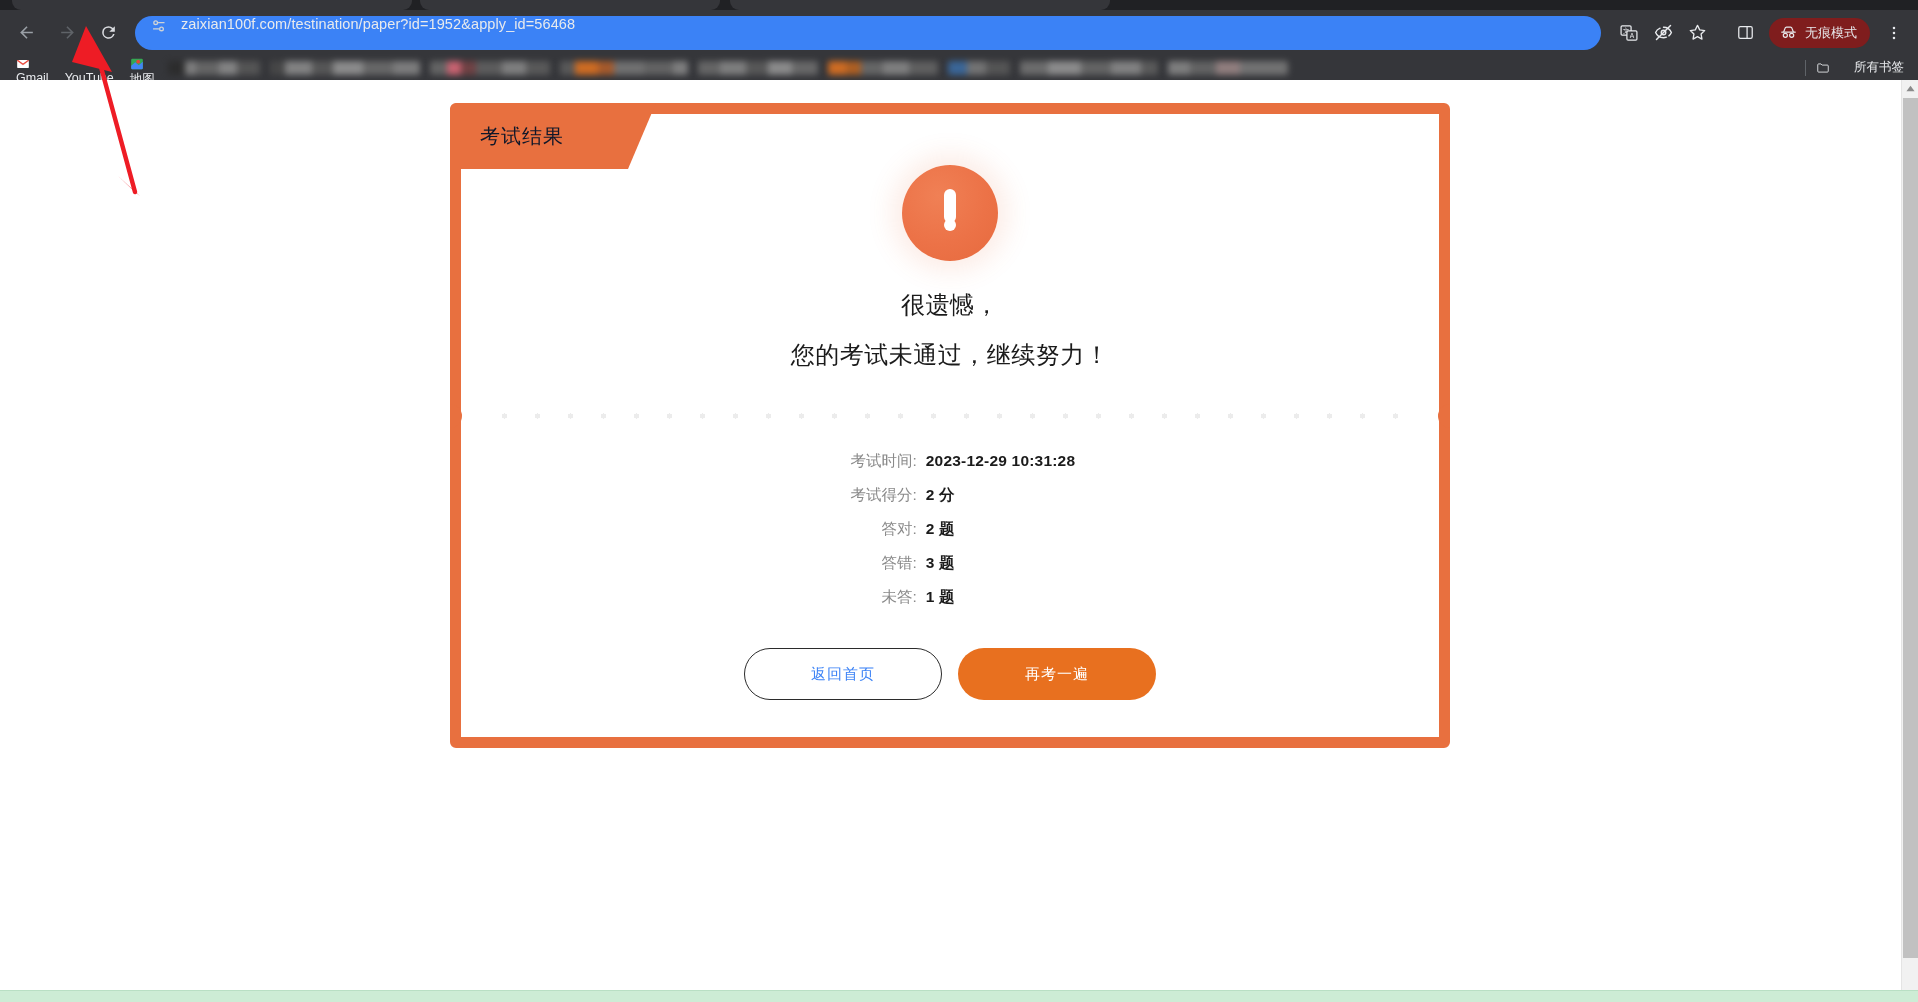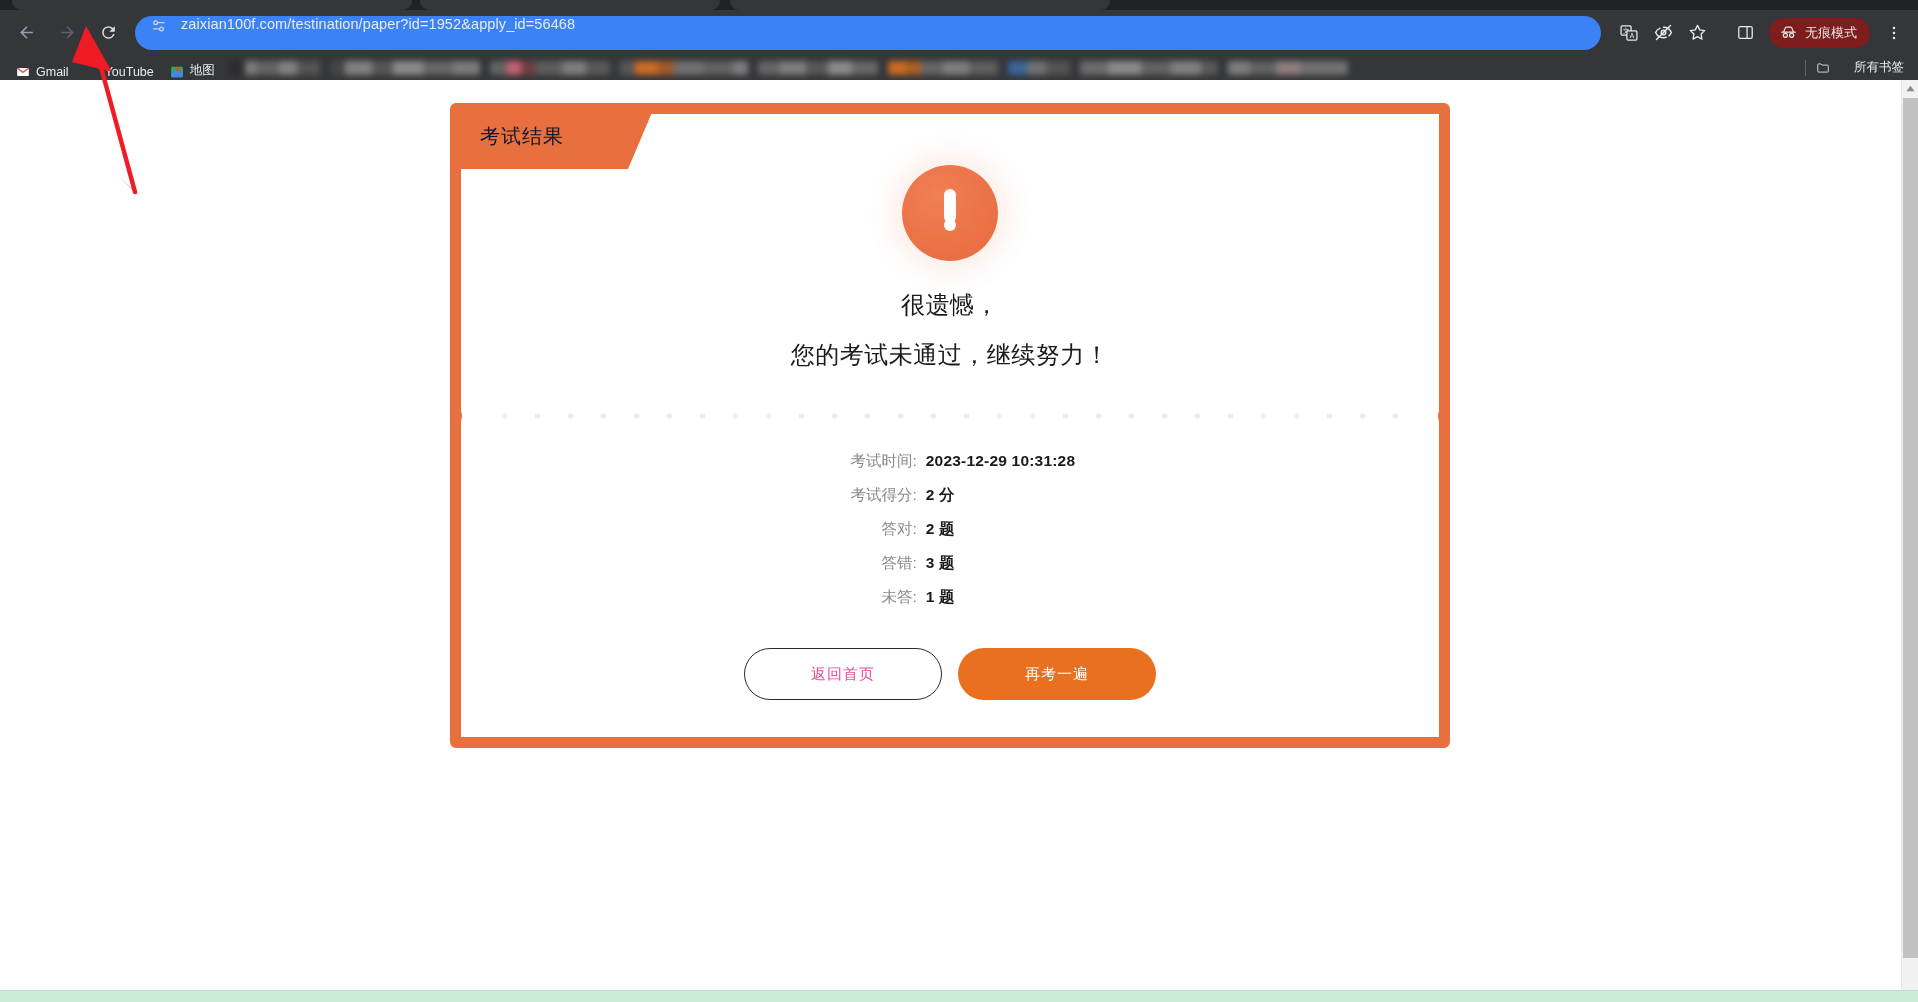--- a/index.html
+++ b/index.html
@@ -61,23 +61,23 @@
     background:#7f1d1d; border-radius:16px; margin-left:6px;
   }
   .incognito-pill span { color:#e8eaed; font-size:13px; }
 
   
   .bookmarks-bar {
     position:absolute; top:55px; left:0; width:1918px; height:25px;
     display:flex; align-items:center; padding-left:8px;
   }
   .bm {
-    display:flex; align-items:flex-end; gap:6px;
+    display:flex; align-items:flex-start; 
     height:22px; padding:0 8px; border-radius:4px;
-    color:#e8eaed; font-size:12.5px; white-space:nowrap;
+    color:#e8eaed; font-size:12.5px; white-space:nowrap;flex-direction:column;
   }
   .bm-ico { width:14px; height:14px; flex:0 0 14px; display:block; }
   .bm-blur {
     height:14px; border-radius:2px; margin:0 5px;
     filter: blur(3px);
     opacity:.85;
   }
   .bm-blur.b1 { width:92px;  background:linear-gradient(90deg,#2b2b2b 0 18%,#8a8a8a 18% 30%,#6d6d6d 30% 55%,#909090 55% 75%,#5a5a5a 75% 100%); }
   .bm-blur.b2 { width:150px; background:linear-gradient(90deg,#4a4a4a 0 10%,#8f8f8f 10% 28%,#5c5c5c 28% 42%,#9a9a9a 42% 62%,#6f6f6f 62% 82%,#888 82% 100%); }
   .bm-blur.b3 { width:120px; background:linear-gradient(90deg,#6b6b6b 0 14%,#e06a7a 14% 26%,#7a4346 26% 38%,#636363 38% 60%,#8b8b8b 60% 80%,#5f5f5f 80% 100%); }
@@ -157,21 +157,21 @@
   .stat-row { display:flex; align-items:baseline; font-size:15.5px; }
   .stat-label { width:92px; text-align:right; color:#8a8a8a; }
   .stat-value { margin-left:9px; color:#1b1b1b; font-weight:bold; letter-spacing:.2px; }
 
   .btn-row { margin-top:40px; display:flex; gap:16px; }
   .btn {
     height:52px; border-radius:26px;
     display:flex; align-items:center; justify-content:center;
     font-size:15px; letter-spacing:1px;
   }
-  .btn-secondary { width:198px; border:1.5px solid #2b2b2b; color:#ec4899; background:#fff; }
+  .btn-secondary { width:198px; border:1.5px solid #2b2b2b; color:#3b82f6; background:#fff; }
   .btn-primary   { width:198px; background:#e8701f; color:#ffffff; }
 
   
   .scrollbar {
     position:absolute; top:80px; right:0; width:17px; height:922px;
     background:#f1f1f1; border-left:1px solid #e4e4e4;
   }
   .sb-arrow { width:17px; height:17px; display:flex; align-items:center; justify-content:center; }
   .sb-arrow.down { position:absolute; bottom:0; left:0; }
   .sb-thumb {

